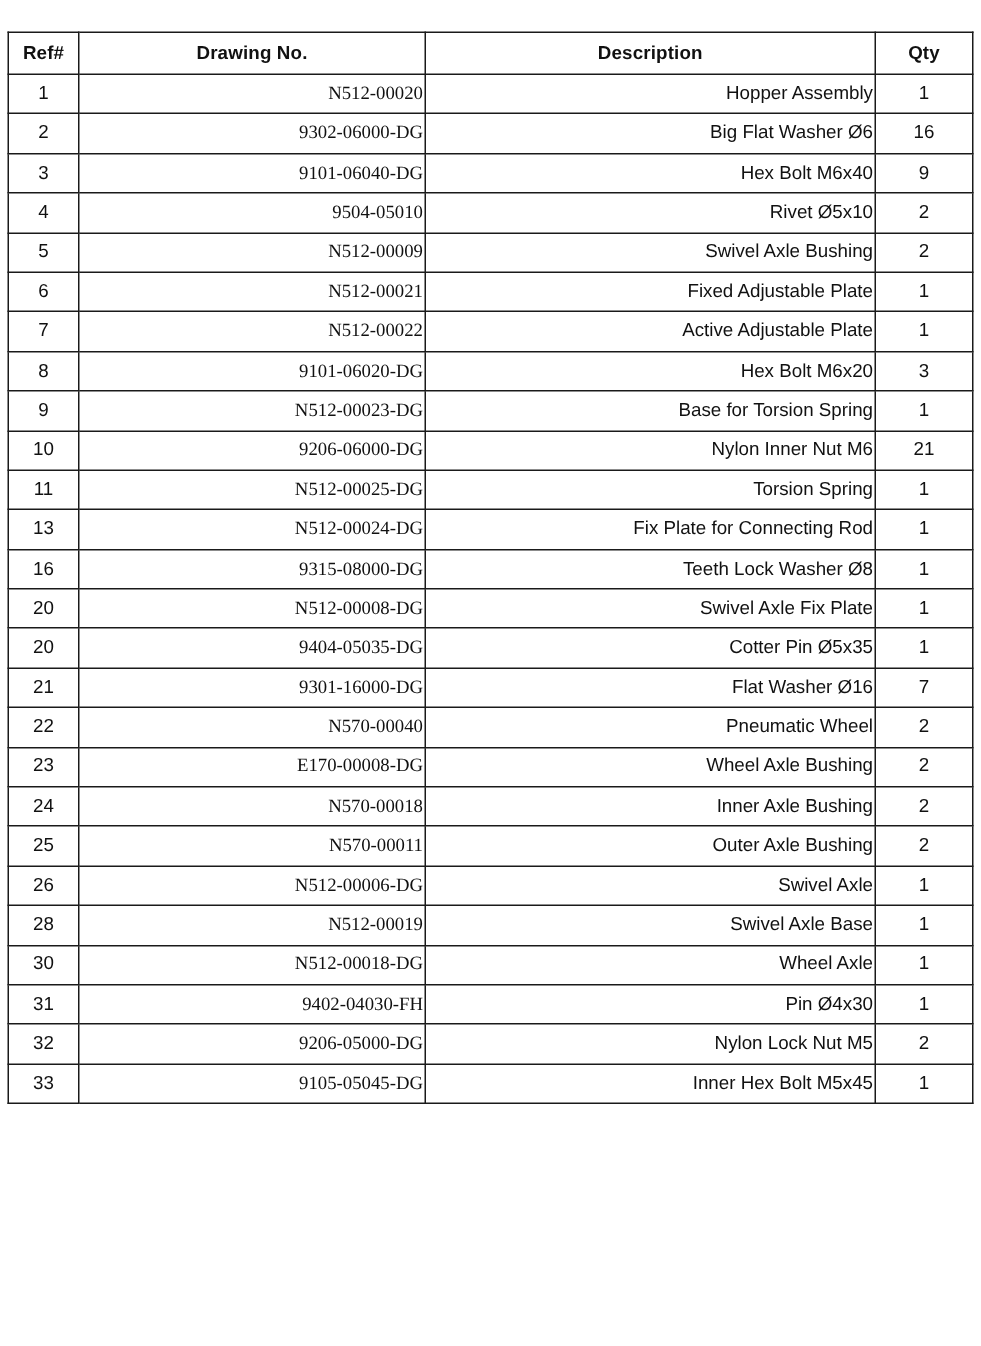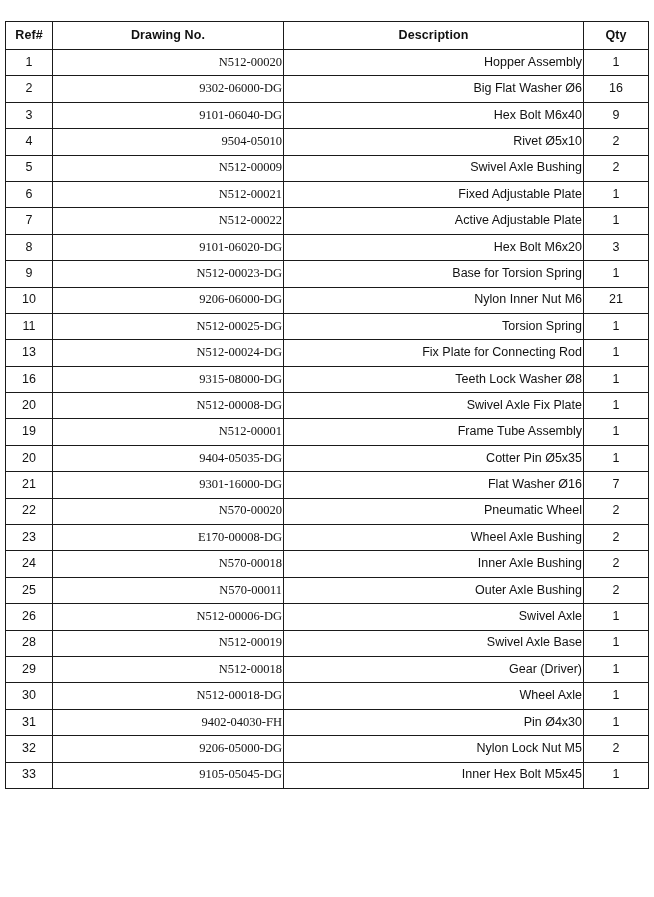--- a/index.html
+++ b/index.html
@@ -164,40 +164,34 @@
           <td class="desc">Teeth Lock Washer Ø8</td>
           <td class="qty">1</td>
         </tr>
         <tr>
           <td class="ref">20</td>
           <td class="draw">N512-00008-DG</td>
           <td class="desc">Swivel Axle Fix Plate</td>
           <td class="qty">1</td>
         </tr>
         <tr>
-          <td class="ref">19</td>
-          <td class="draw">N512-00001</td>
-          <td class="desc">Frame Tube Assembly</td>
-          <td class="qty">1</td>
-        </tr>
-        <tr>
           <td class="ref">20</td>
           <td class="draw">9404-05035-DG</td>
           <td class="desc">Cotter Pin Ø5x35</td>
           <td class="qty">1</td>
         </tr>
         <tr>
           <td class="ref">21</td>
           <td class="draw">9301-16000-DG</td>
           <td class="desc">Flat Washer Ø16</td>
           <td class="qty">7</td>
         </tr>
         <tr>
           <td class="ref">22</td>
-          <td class="draw">N570-00020</td>
+          <td class="draw">N570-00040</td>
           <td class="desc">Pneumatic Wheel</td>
           <td class="qty">2</td>
         </tr>
         <tr>
           <td class="ref">23</td>
           <td class="draw">E170-00008-DG</td>
           <td class="desc">Wheel Axle Bushing</td>
           <td class="qty">2</td>
         </tr>
         <tr>
@@ -215,26 +209,20 @@
         <tr>
           <td class="ref">26</td>
           <td class="draw">N512-00006-DG</td>
           <td class="desc">Swivel Axle</td>
           <td class="qty">1</td>
         </tr>
         <tr>
           <td class="ref">28</td>
           <td class="draw">N512-00019</td>
           <td class="desc">Swivel Axle Base</td>
-          <td class="qty">1</td>
-        </tr>
-        <tr>
-          <td class="ref">29</td>
-          <td class="draw">N512-00018</td>
-          <td class="desc">Gear (Driver)</td>
           <td class="qty">1</td>
         </tr>
         <tr>
           <td class="ref">30</td>
           <td class="draw">N512-00018-DG</td>
           <td class="desc">Wheel Axle</td>
           <td class="qty">1</td>
         </tr>
         <tr>
           <td class="ref">31</td>

